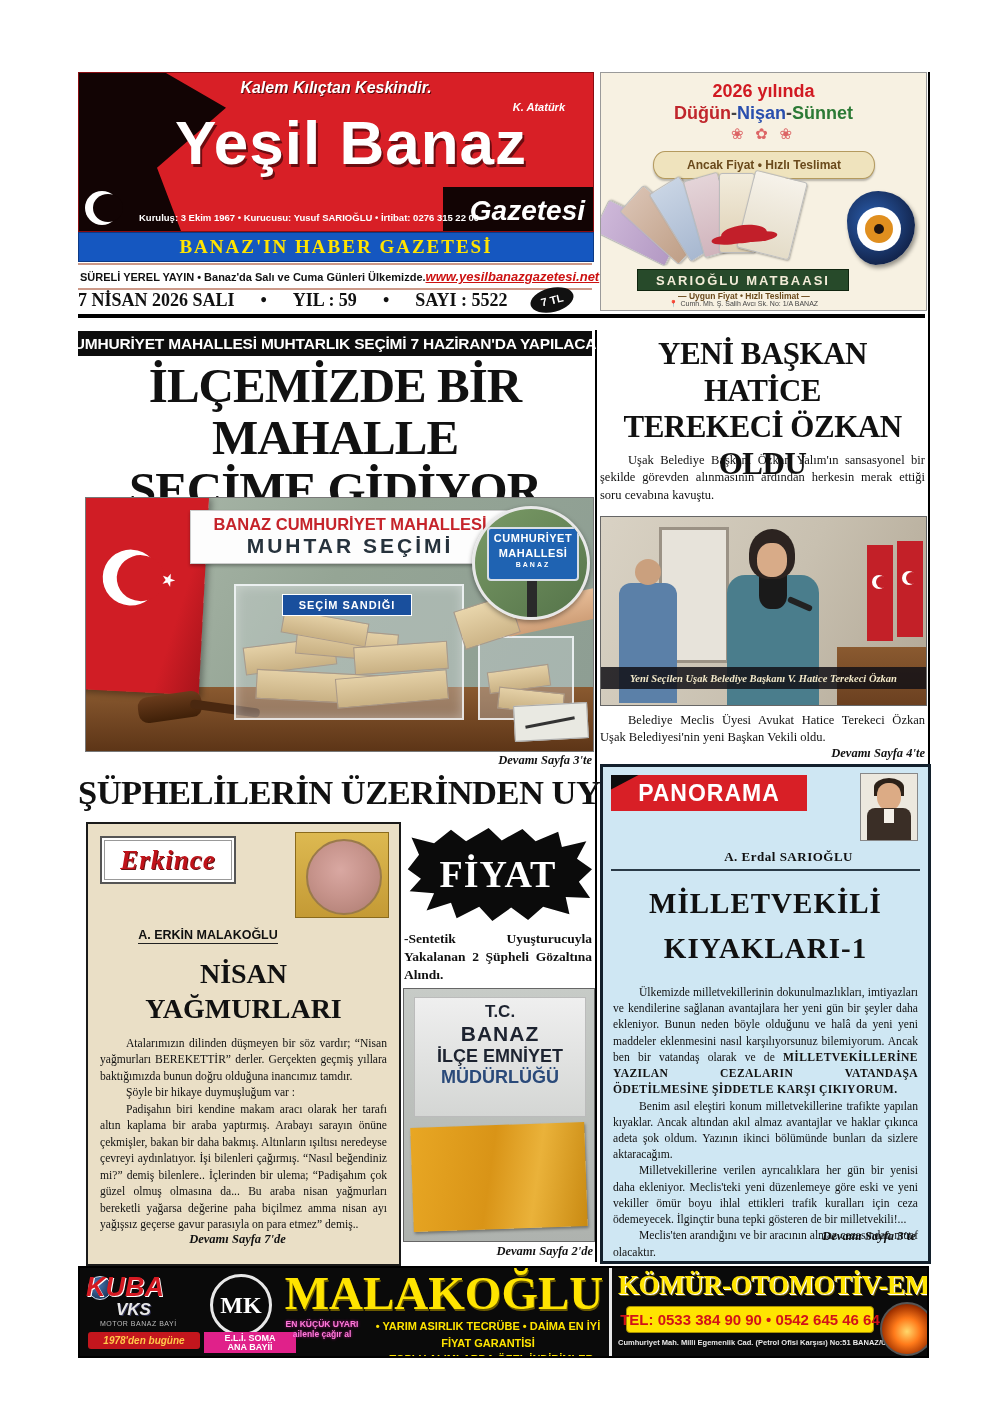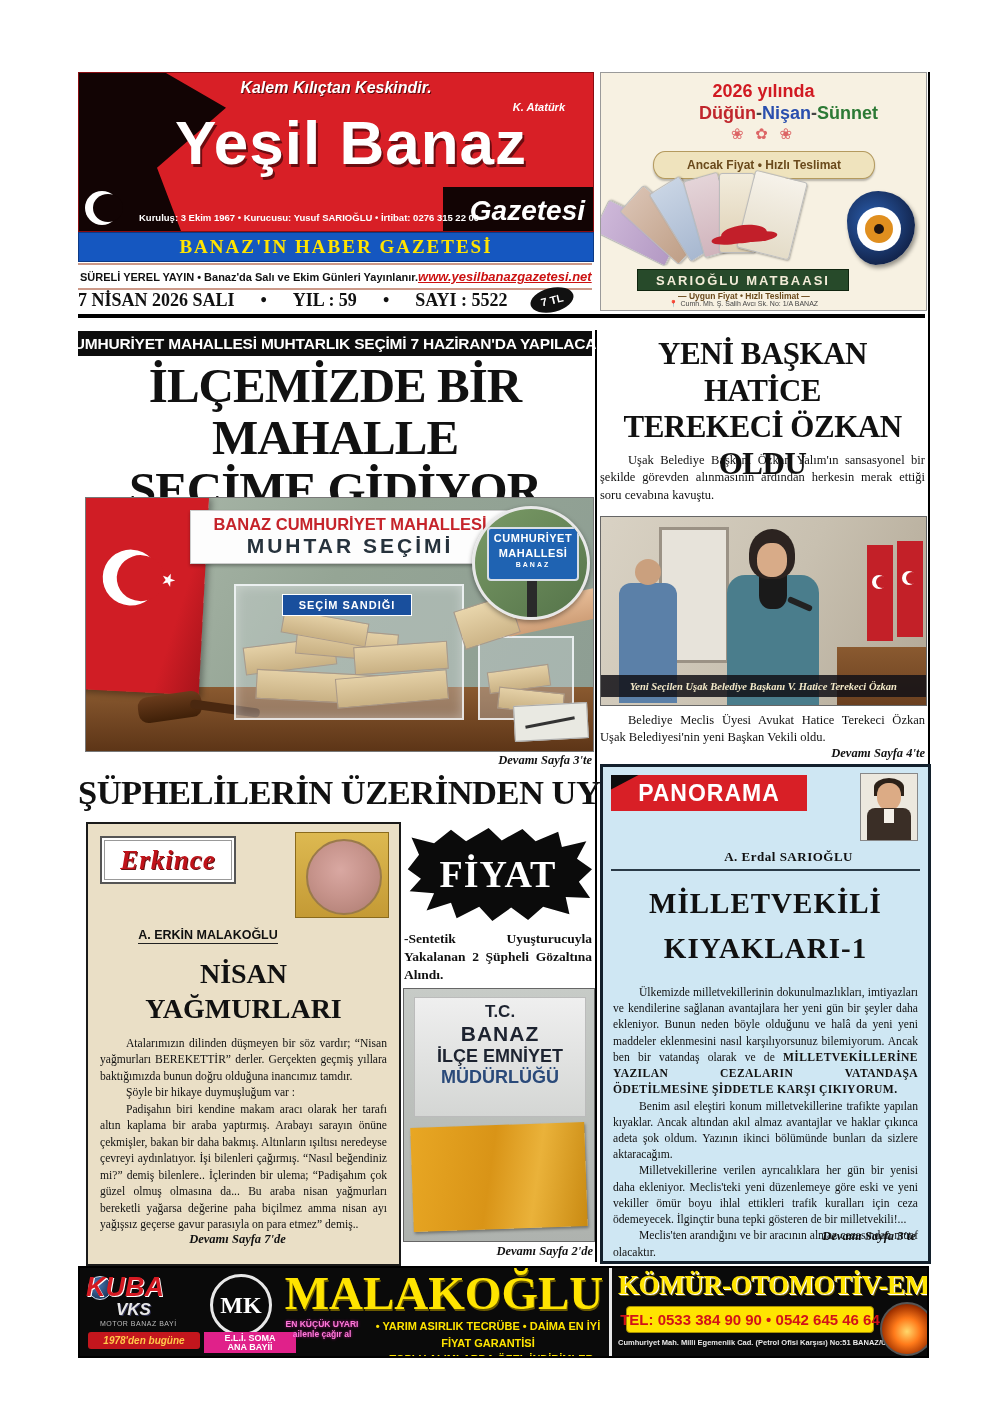--- a/index.html
+++ b/index.html
@@ -39,21 +39,21 @@
   .price{left:530px;top:288px;width:44px;height:24px;background:#111;border-radius:50%;
          transform:rotate(-14deg);color:#fff;font-weight:bold;font-size:11px;display:flex;
          align-items:center;justify-content:center;font-family:"Liberation Sans",sans-serif;}
   .toprule{left:78px;top:314px;width:847px;height:4px;background:#000;}
   .vline-right{left:928px;top:72px;width:2px;height:1190px;background:#000;}
   .vline-mid{left:595px;top:330px;width:2px;height:932px;background:#000;}
 
   
   .adbox{left:600px;top:72px;width:325px;height:237px;background:#f7f1e2;border:1px solid #9a9a9a;overflow:hidden;}
   .ad1{width:100%;text-align:center;top:8px;color:#d11a22;font-weight:900;font-size:18px;font-family:"Liberation Sans",sans-serif;}
-  .ad2{width:100%;text-align:center;top:30px;font-weight:900;font-size:18px;font-family:"Liberation Sans",sans-serif;margin-left:25px;}
+  .ad2{width:100%;text-align:center;top:30px;font-weight:900;font-size:18px;font-family:"Liberation Sans",sans-serif;}
   .ad2 .w1{color:#c0262c;} .ad2 .w2{color:#2a4fae;} .ad2 .w3{color:#2c7a35;} .ad2 .dsh{color:#444;}
   .flowers{width:100%;text-align:center;top:52px;font-size:15px;color:#d66;letter-spacing:4px;}
   .ribbon{left:52px;top:78px;width:220px;height:26px;background:#efe3bd;border:1px solid #b49a5e;
           border-radius:12px/50%;display:flex;align-items:center;justify-content:center;
           box-shadow:0 2px 2px rgba(0,0,0,.25);}
   .ribbon span{color:#6a4a1c;font-weight:bold;font-size:12px;font-family:"Liberation Sans",sans-serif;}
   .card{position:absolute;width:34px;height:78px;border:1px solid #bbb;border-radius:3px;box-shadow:1px 1px 2px rgba(0,0,0,.3);}
   .bow{left:120px;top:152px;width:46px;height:18px;background:#c21f2a;border-radius:50% 50% 50% 50%;
        box-shadow:-14px 4px 0 -4px #c21f2a,14px 4px 0 -4px #c21f2a;transform:rotate(-6deg);}
   .nazar{left:246px;top:118px;width:68px;height:74px;background:radial-gradient(circle at 38% 40%,#2b5fb0 0%,#13264f 70%,#0a1430 100%);
@@ -133,21 +133,21 @@
   .man .mh{position:absolute;left:16px;top:-24px;width:26px;height:26px;background:#caa07e;border-radius:50%;}
   .woman-hair{left:148px;top:12px;width:46px;height:50px;background:#2c2320;border-radius:50% 50% 40% 40%;}
   .woman-face{left:156px;top:26px;width:30px;height:34px;background:#d8ab88;border-radius:45%;}
   .woman-body{left:126px;top:58px;width:92px;height:130px;background:#4a7d8c;border-radius:18px 18px 0 0;}
   .woman-scarf{left:158px;top:58px;width:28px;height:34px;background:#1a1a1a;border-radius:0 0 40% 40%;}
   .mic{left:186px;top:84px;width:26px;height:6px;background:#222;transform:rotate(24deg);border-radius:3px;}
   .tflag{position:absolute;width:26px;height:96px;background:#c32028;}
   .tflag .tc{position:absolute;left:5px;top:30px;width:14px;height:14px;background:#fff;border-radius:50%;}
   .tflag .tc2{position:absolute;left:9px;top:31px;width:12px;height:12px;background:#c32028;border-radius:50%;}
   .bench{left:236px;top:130px;width:90px;height:58px;background:linear-gradient(#8a5a30,#6b4020);}
-  .mcap{left:0;bottom:8px;width:100%;height:22px;background:rgba(18,16,22,.85);display:flex;align-items:center;justify-content:center;}
+  .mcap{left:0;bottom:16px;width:100%;height:22px;background:rgba(18,16,22,.85);display:flex;align-items:center;justify-content:center;}
   .mcap span{color:#f3e9c8;font-weight:bold;font-style:italic;font-size:10.5px;white-space:nowrap;}
   .mayor-body{left:600px;top:712px;width:325px;font-size:12.5px;line-height:1.38;}
   .mayor-cont{left:600px;top:746px;width:325px;text-align:right;}
 
   
   .erk{left:86px;top:822px;width:311px;height:440px;background:#eadfc6;border:2px solid #1a1a1a;overflow:hidden;}
   .erk-logo{left:12px;top:12px;width:132px;height:44px;background:#fff;border:2px solid #555;box-shadow:inset 0 0 0 2px #fff,inset 0 0 0 3px #999;
             display:flex;align-items:center;justify-content:center;}
   .erk-logo span{color:#c0131a;font-weight:900;font-size:27px;font-style:italic;letter-spacing:1px;
                  text-shadow:1px 1px 0 #611;}
@@ -229,21 +229,21 @@
     <div class="abs mast-gaz-bg"></div>
     <div class="abs mast-gaz">Gazetesi</div>
     <div class="abs mast-found">Kuruluş: 3 Ekim 1967  •  Kurucusu: Yusuf SARIOĞLU  •  İrtibat: 0276 315 22 00</div>
   </div>
 
   <div class="abs blue-banner">
     <span>BANAZ'IN HABER GAZETESİ</span>
   </div>
 
   <div class="abs pubrow sans">
-    <span class="pubinfo">SÜRELİ YEREL YAYIN • Banaz'da Salı ve Ekim Günleri Yayınlanır.</span>
+    <span class="pubinfo">SÜRELİ YEREL YAYIN • Banaz'da Salı ve Cuma Günleri Ülkemizde.</span>
     <span class="website">www.yesilbanazgazetesi.net</span>
   </div>
 
   <div class="abs daterow">
     <span>7 NİSAN 2026 SALI</span>
     <span>•</span>
     <span>YIL : 59</span>
     <span>•</span>
     <span>SAYI : 5522</span>
   </div>

